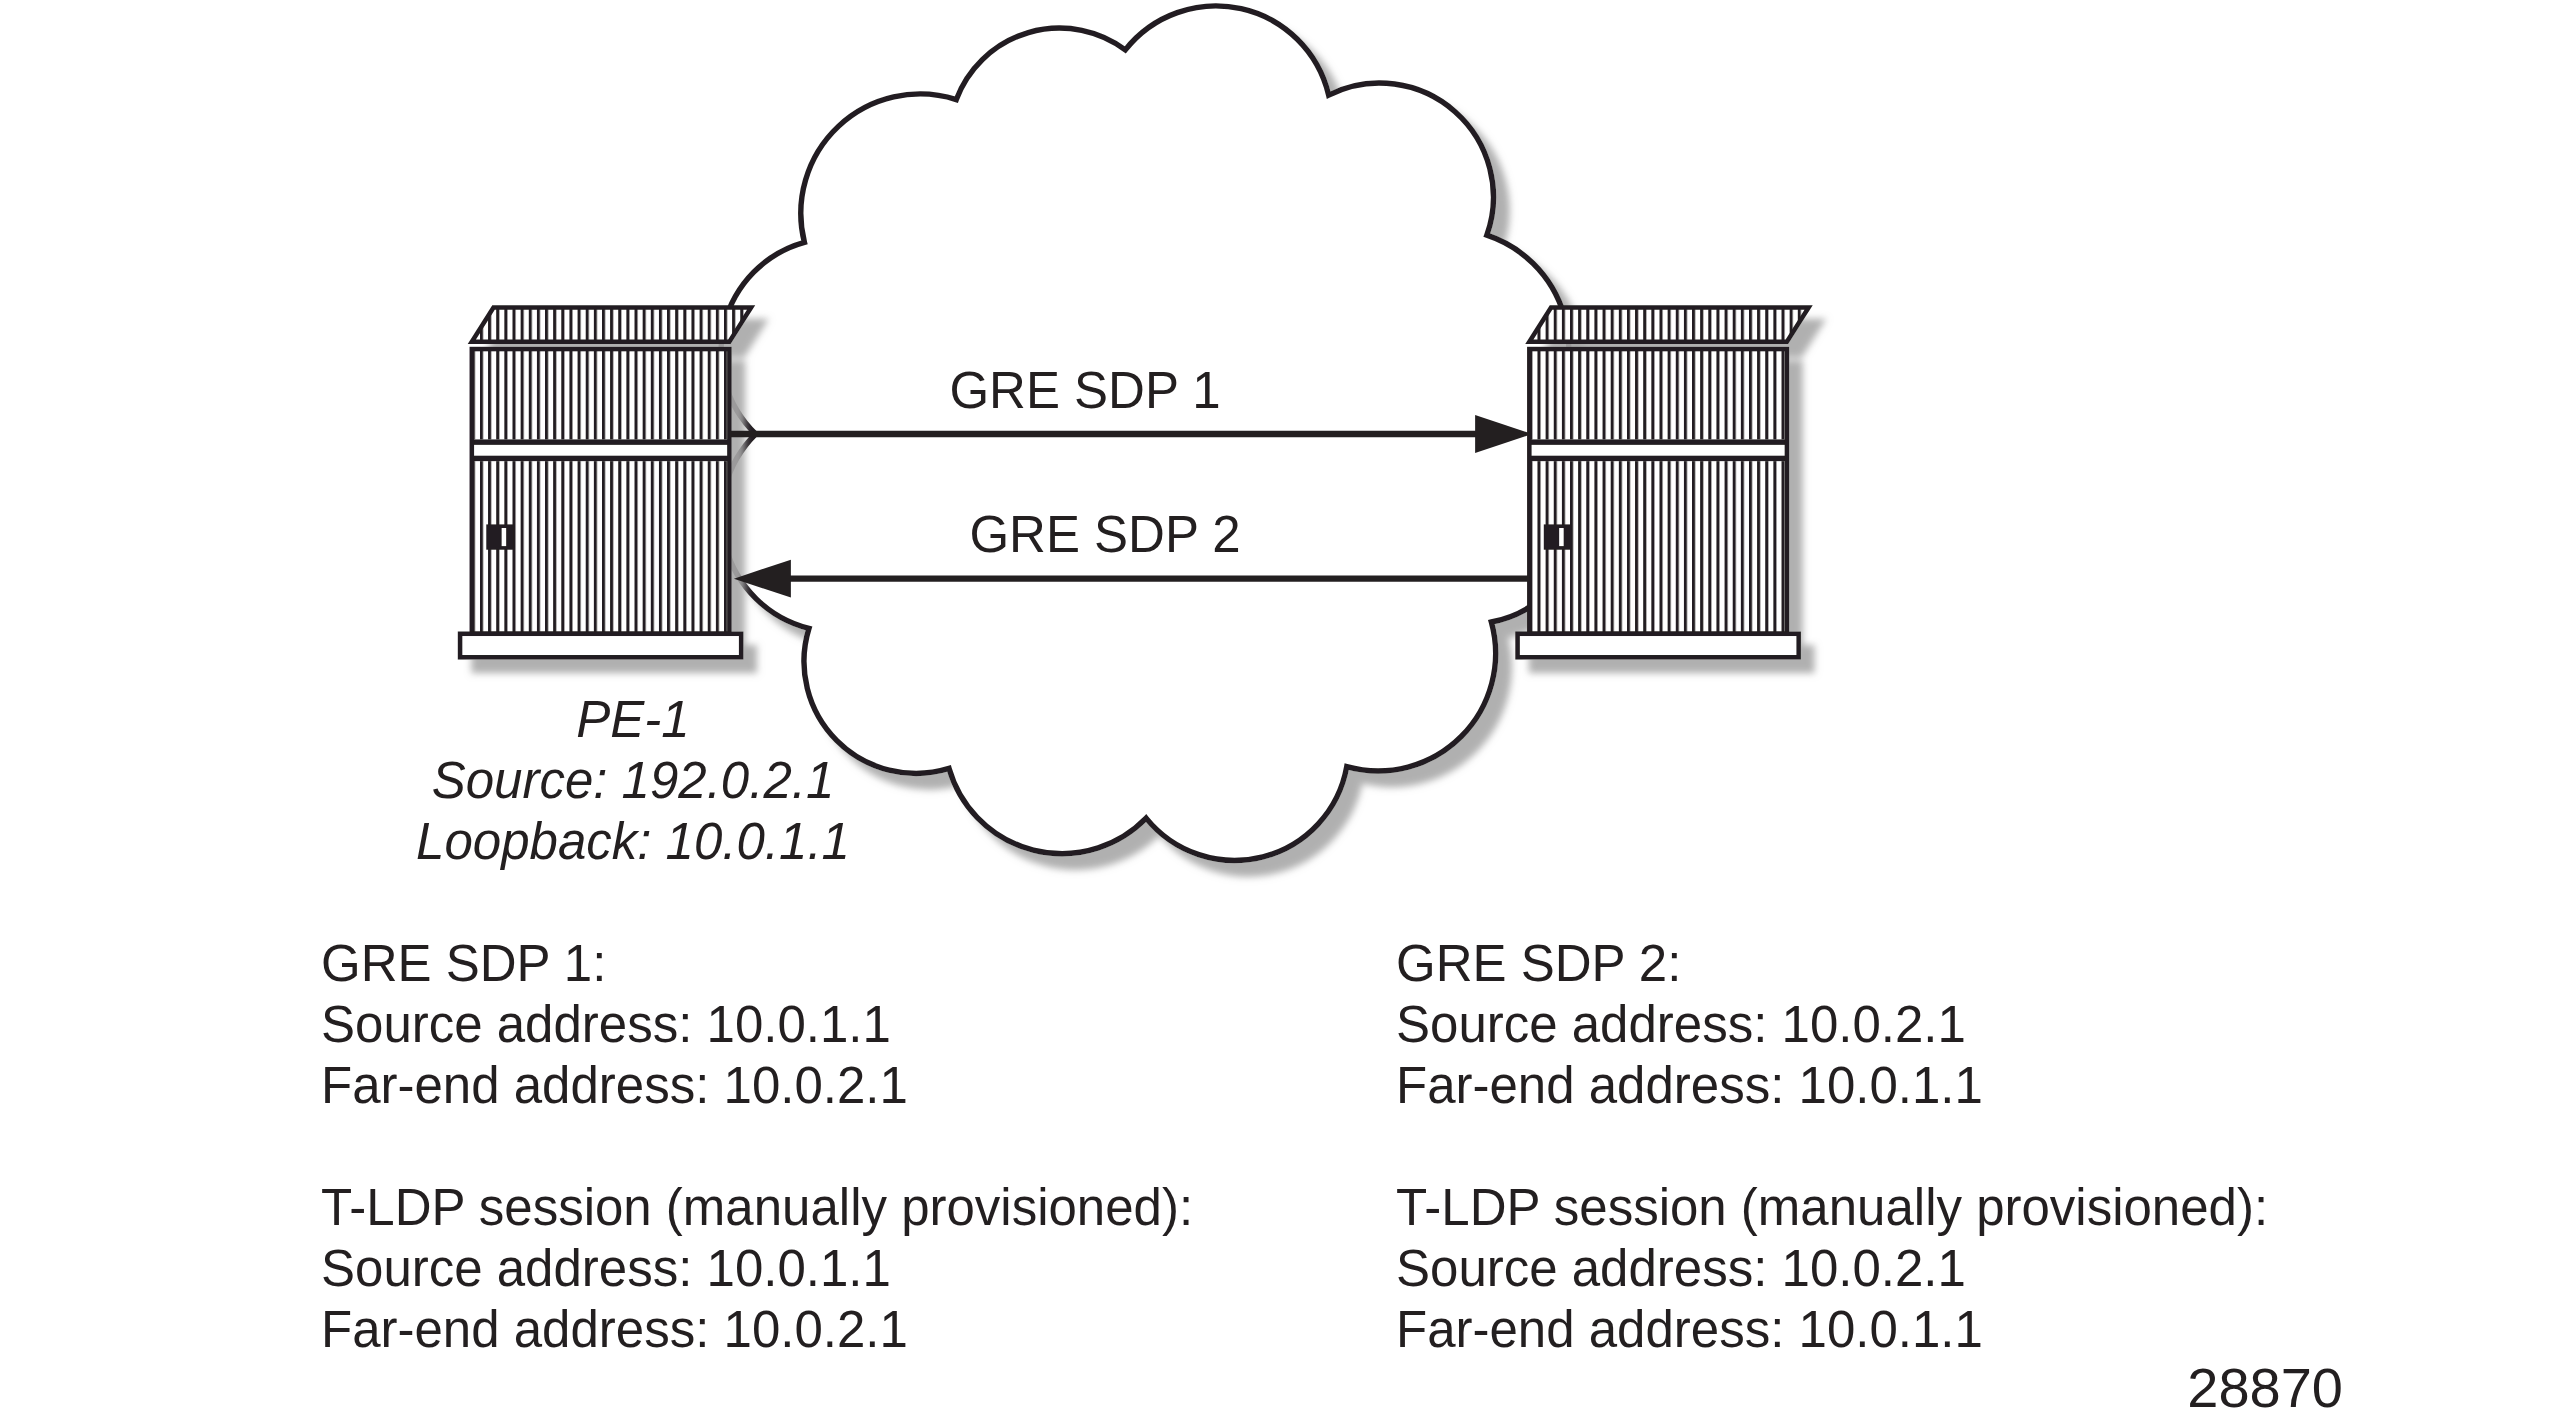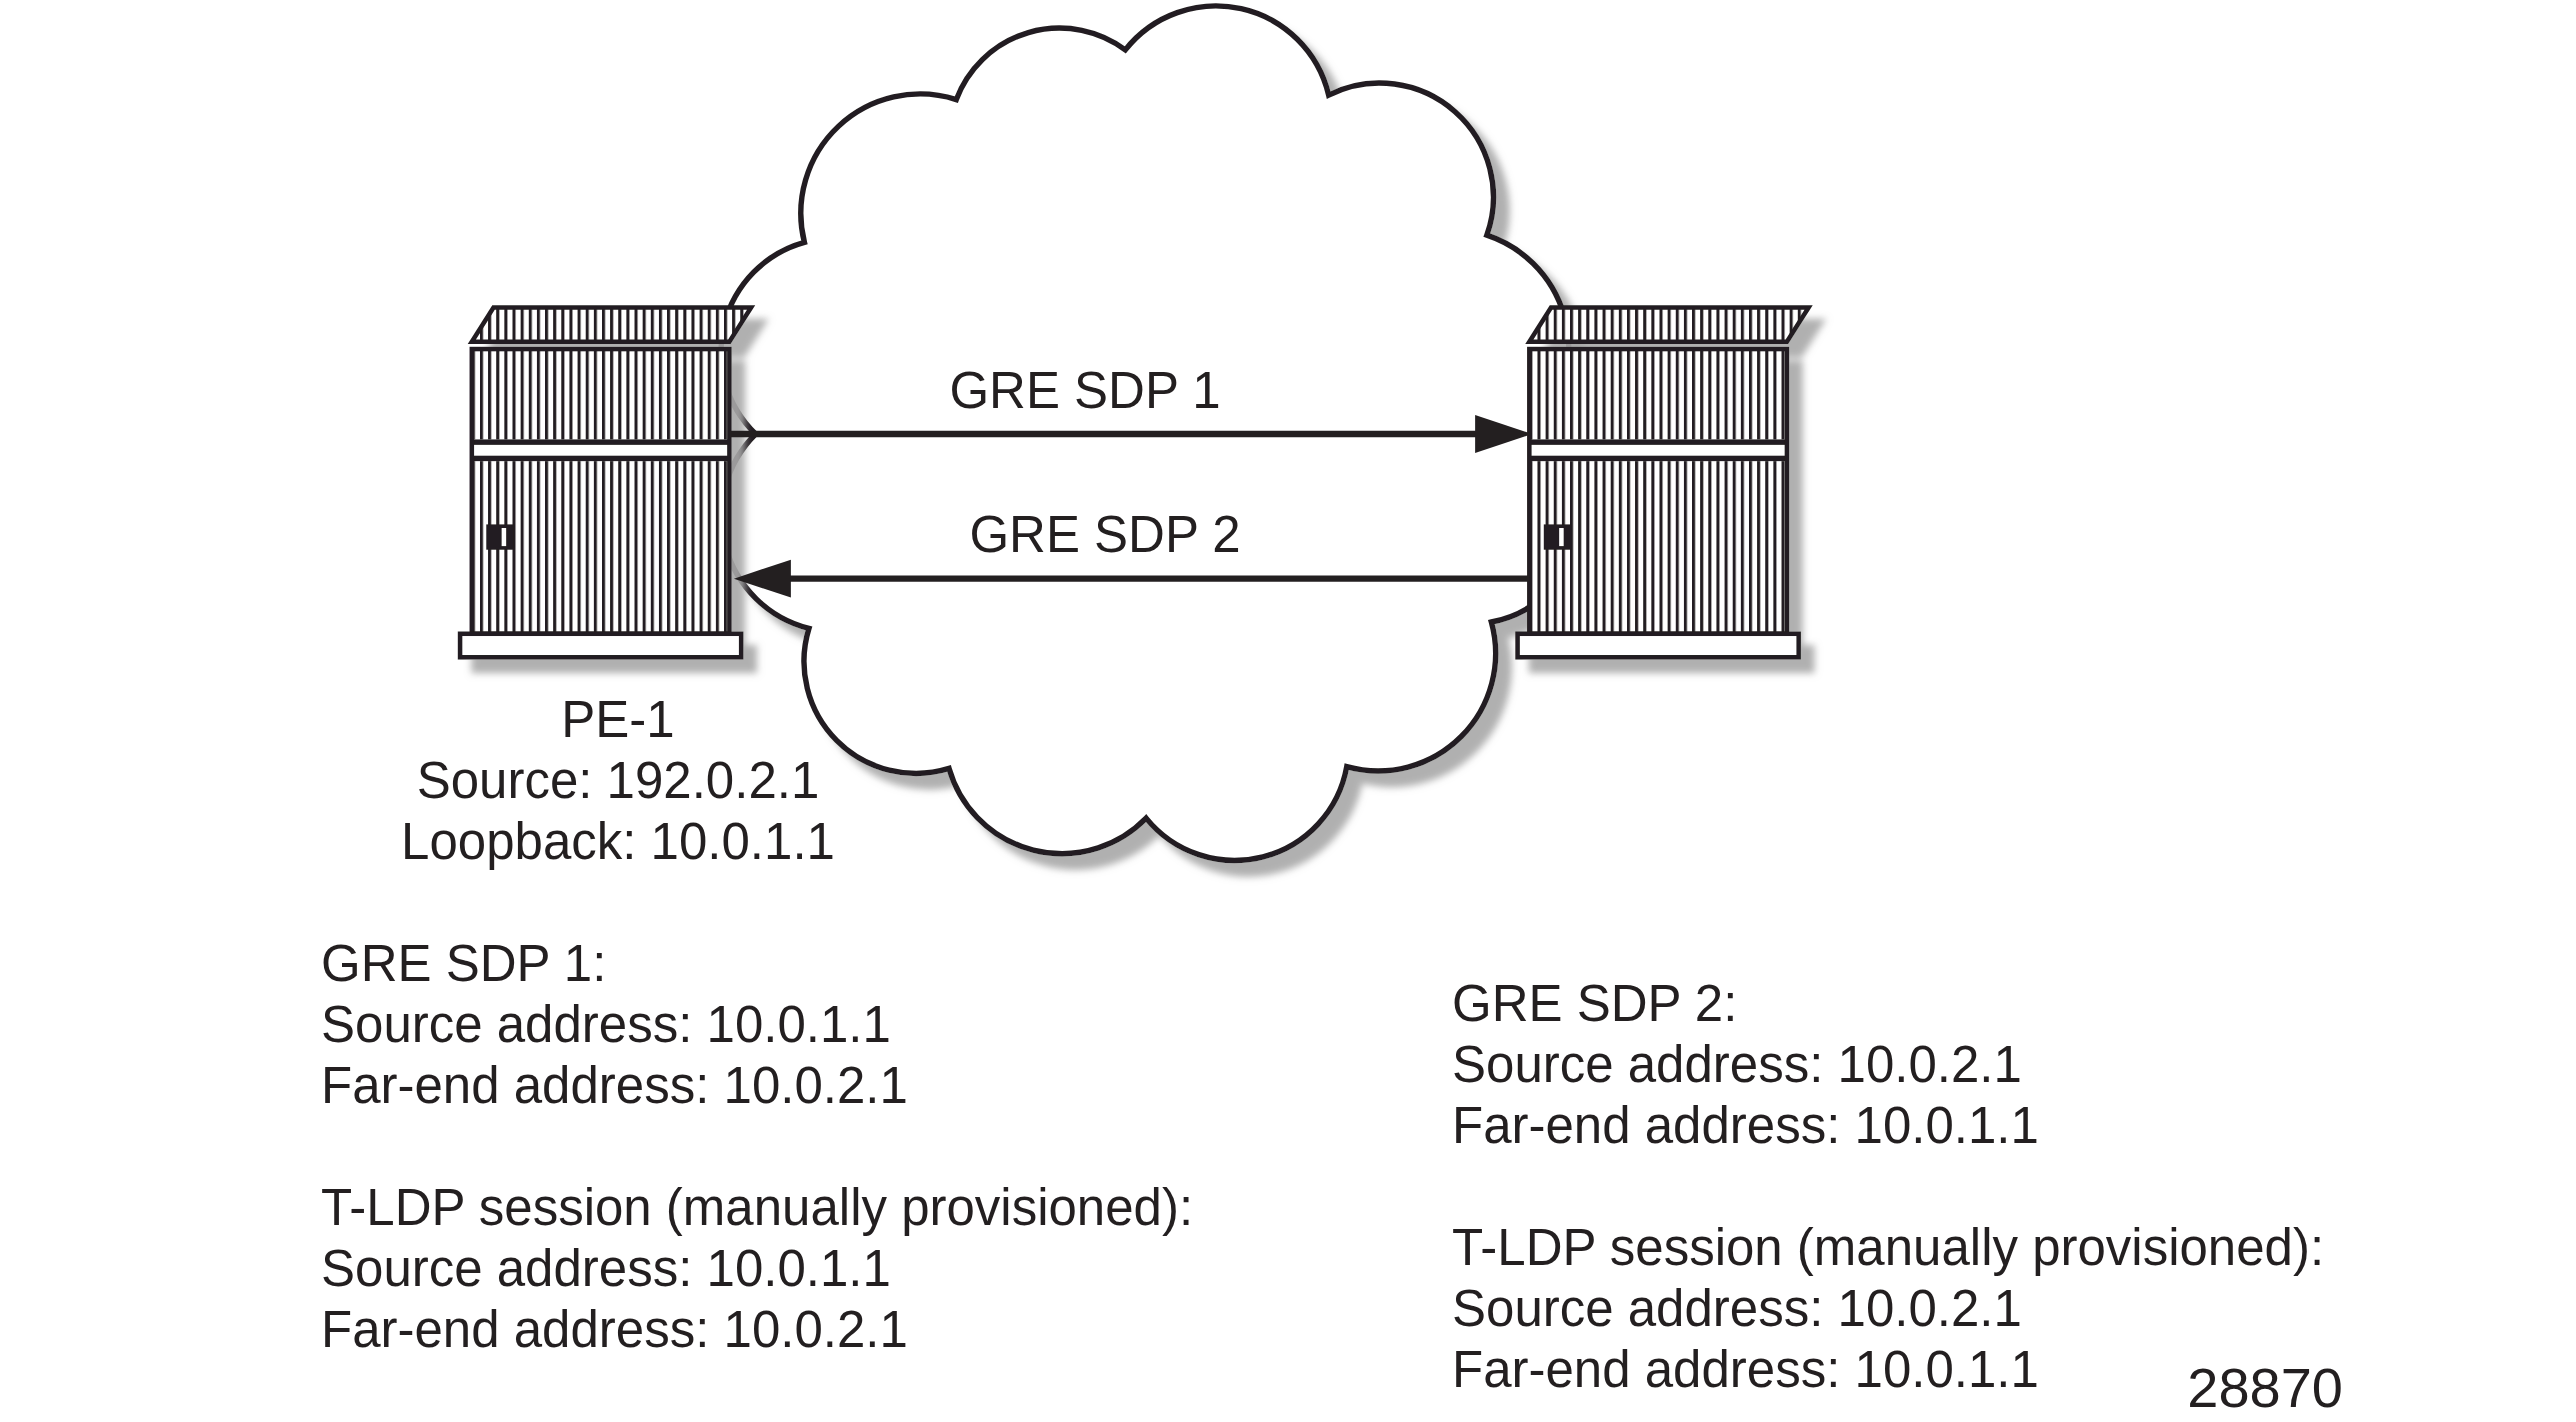--- a/index.html
+++ b/index.html
@@ -83,37 +83,37 @@
 
     <g>
       <line x1="1692" y1="640" x2="870" y2="640" stroke="#231f20" stroke-width="7"></line>
       <polygon points="812,640 875,619 875,661" fill="#231f20"></polygon>
     </g>
   </svg>
 
   <div class="t centered" style="left:1085px;top:360px;">GRE SDP 1</div>
   <div class="t centered" style="left:1085px;top:504px;margin-left:20px;">GRE SDP 2</div>
 
-  <div class="t centered" style="left:618px;top:689px;">
+  <div class="t centered" style="left:633px;top:689px;font-style:italic;">
     <div>PE-1</div>
     <div>Source: 192.0.2.1</div>
     <div>Loopback: 10.0.1.1</div>
   </div>
 
 
   <div class="t info-block" style="left:321px;top:933px;">
     <div>GRE SDP 1:</div>
     <div>Source address: 10.0.1.1</div>
     <div>Far-end address: 10.0.2.1</div>
     <div class="gap">T-LDP session (manually provisioned):</div>
     <div>Source address: 10.0.1.1</div>
     <div>Far-end address: 10.0.2.1</div>
   </div>
 
-  <div class="t info-block" style="left:1452px;top:933px;margin-top:40px;">
+  <div class="t info-block" style="left:1396px;top:933px;">
     <div>GRE SDP 2:</div>
     <div>Source address: 10.0.2.1</div>
     <div>Far-end address: 10.0.1.1</div>
     <div class="gap">T-LDP session (manually provisioned):</div>
     <div>Source address: 10.0.2.1</div>
     <div>Far-end address: 10.0.1.1</div>
   </div>
 
   <div class="fig-num">28870</div>
 

